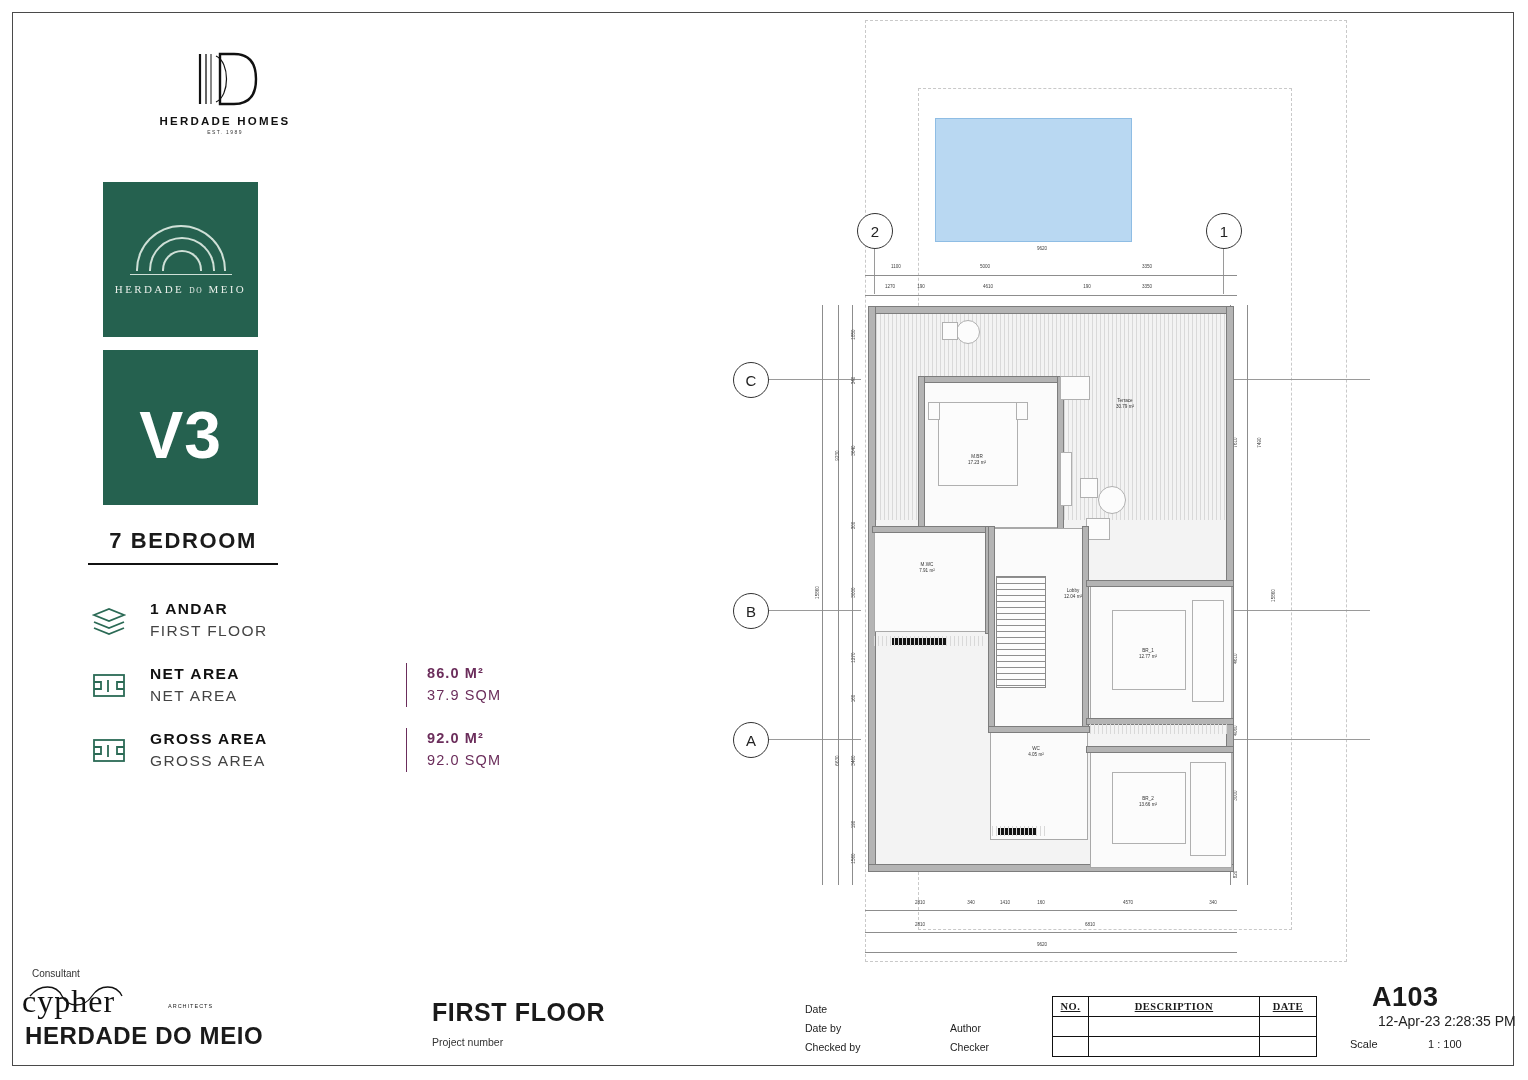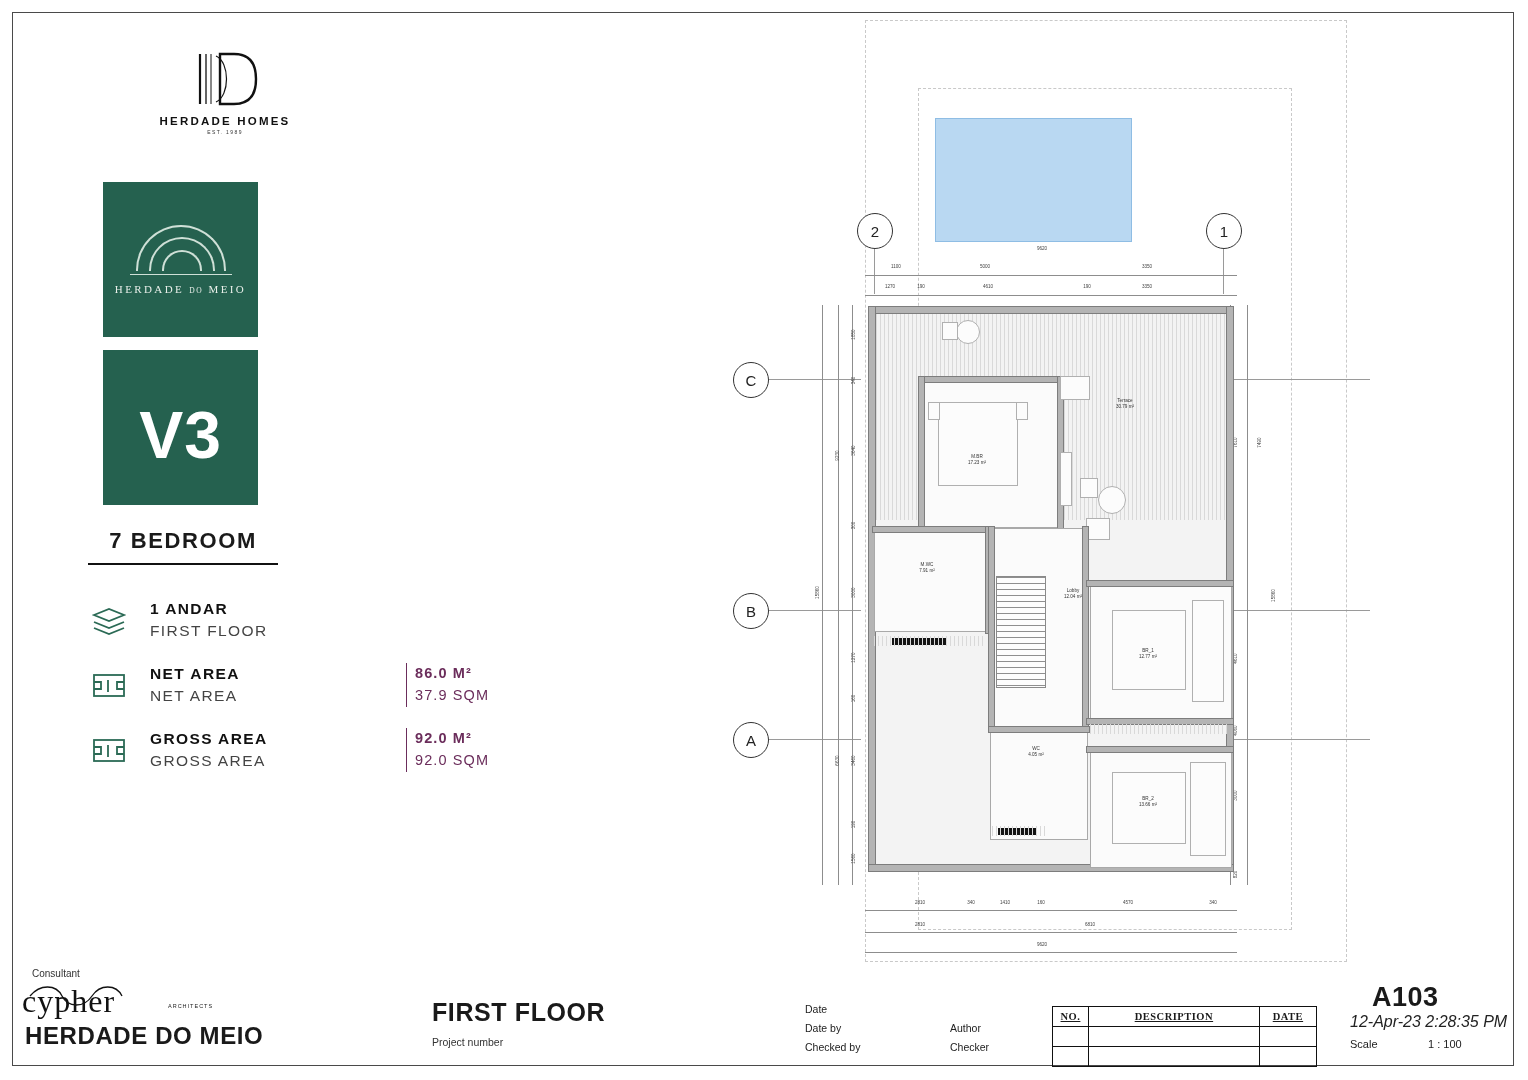--- a/index.html
+++ b/index.html
@@ -28,46 +28,46 @@
   .v3-text{color:#fff;font-size:66px;font-weight:700;letter-spacing:1px;margin-top:15px;}
 
   .bedroom-title{position:absolute;left:48px;top:498px;width:190px;text-align:center;font-size:22px;font-weight:700;letter-spacing:1.6px;padding-bottom:9px;border-bottom:2px solid #111;}
 
   .spec-list{position:absolute;left:48px;top:565px;width:470px;}
   .spec-row{position:relative;height:65px;}
   .spec-ico{position:absolute;left:0;top:8px;width:42px;height:34px;}
   .spec-text{position:absolute;left:62px;top:3px;}
   .spec-pt{font-size:15.5px;font-weight:700;letter-spacing:1.4px;color:#111;line-height:1.45;}
   .spec-en{font-size:15.5px;letter-spacing:1.4px;color:#444;line-height:1.45;}
-  .spec-val{position:absolute;left:318px;top:3px;padding-left:8px;border-left:1.5px solid #6b2d5b;}
+  .spec-val{position:absolute;left:318px;top:3px;padding-left:20px;border-left:1.5px solid #6b2d5b;}
   .spec-val .a{font-size:14.5px;font-weight:700;letter-spacing:1.1px;color:#6b2d5b;line-height:1.5;}
   .spec-val .b{font-size:14.5px;letter-spacing:1.1px;color:#6b2d5b;line-height:1.5;}
 
   
   .consultant-lbl{position:absolute;left:32px;top:968px;font-size:10px;color:#333;}
   .cypher{position:absolute;left:22px;top:980px;width:210px;height:34px;}
   .cypher-text{position:absolute;left:22px;top:983px;font-family:"Liberation Serif",serif;font-size:32px;color:#111;letter-spacing:1px;}
   .cypher-sub{position:absolute;left:168px;top:1003px;font-size:5.5px;letter-spacing:1px;color:#222;}
   .project-name{position:absolute;left:25px;top:1022px;font-size:24px;font-weight:700;letter-spacing:0.6px;}
 
   .floor-title{position:absolute;left:432px;top:998px;font-size:25px;font-weight:700;letter-spacing:0.6px;}
   .project-number{position:absolute;left:432px;top:1036px;font-size:10.5px;color:#333;}
 
   .meta{position:absolute;left:805px;top:1000px;font-size:10.5px;color:#222;line-height:19px;}
   .meta .val{position:absolute;left:145px;}
 
-  .rev-table{position:absolute;left:1052px;top:996px;width:265px;border:1px solid #111;border-collapse:collapse;margin-top:10px;}
+  .rev-table{position:absolute;left:1052px;top:996px;width:265px;border:1px solid #111;border-collapse:collapse;}
   .rev-table td,.rev-table th{border:1px solid #111;height:17px;font-size:10.5px;font-family:"Liberation Serif",serif;}
   .rev-table th{font-weight:700;letter-spacing:0.5px;text-decoration:underline;}
   .rev-c1{width:34px;text-align:center;}
   .rev-c2{width:175px;text-align:center;}
   .rev-c3{width:56px;text-align:center;}
 
   .sheet-no{position:absolute;left:1372px;top:982px;font-size:27px;font-weight:700;letter-spacing:0.5px;}
-  .sheet-date{position:absolute;left:1350px;top:1013px;font-size:16px;color:#222;font-style:italic;}
+  .sheet-date{position:absolute;left:1378px;top:1013px;font-size:14px;color:#222;}
   .scale-lbl{position:absolute;left:1350px;top:1038px;font-size:11px;color:#222;}
   .scale-val{position:absolute;left:1428px;top:1038px;font-size:11px;color:#222;}
 
   
   .drawing{position:absolute;left:760px;top:10px;width:740px;height:960px;}
   .grid-bubble{position:absolute;width:34px;height:34px;border:1.2px solid #333;border-radius:50%;background:#fff;display:flex;align-items:center;justify-content:center;font-size:15px;color:#222;z-index:6;}
   .glead{position:absolute;background:#9a9a9a;height:1px;}
   .gleadv{position:absolute;background:#9a9a9a;width:1px;}
   .site-dash{position:absolute;border:1px dashed #c9c9c9;}
   .pool{position:absolute;background:#b9d8f2;border:1px solid #8fbde4;}

